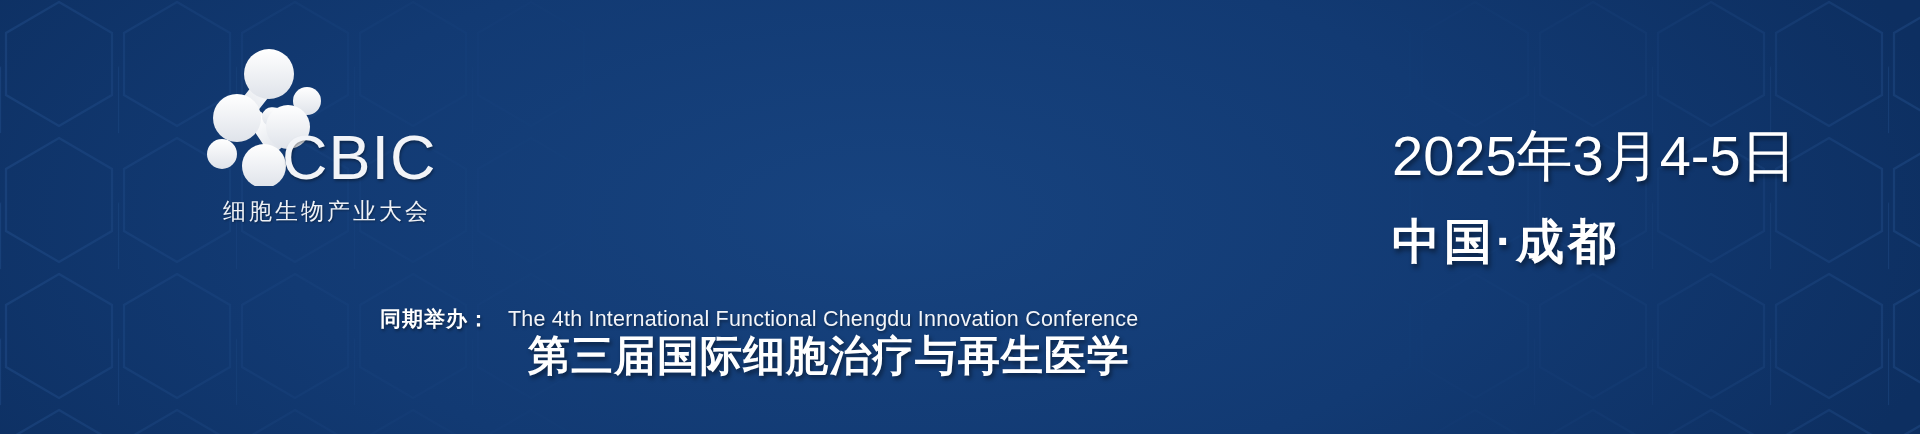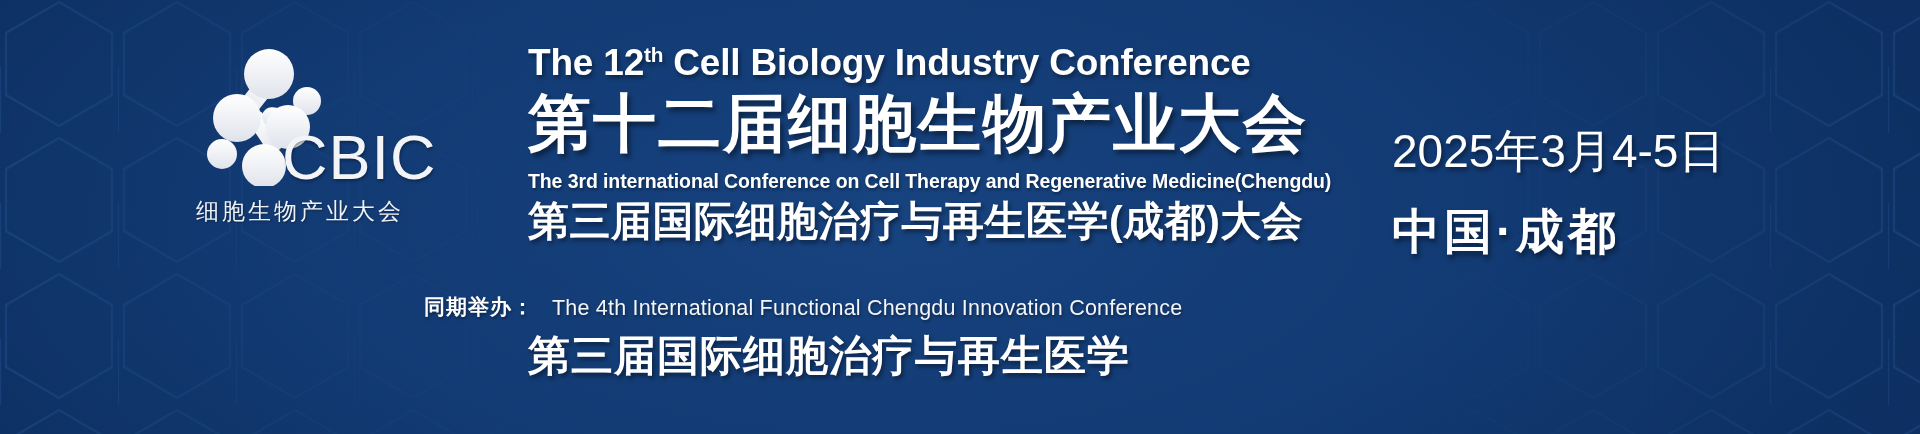--- a/index.html
+++ b/index.html
@@ -62,21 +62,21 @@
     color: #f2f4f8;
     line-height: 1;
     text-shadow: 1px 2px 3px rgba(0,0,0,0.35);
     white-space: nowrap;
   }
   #logo-cn {
     position: absolute;
     left: 0px;
     top: 148px;
     width: 235px;
-    text-align: left;
+    text-align: right;
     font-size: 23px;
     font-weight: 500;
     letter-spacing: 3px;
     color: #eef1f6;
     white-space: nowrap;
     text-shadow: 1px 1px 2px rgba(0,0,0,0.35);
   }
 
   
   #main-col {
@@ -124,25 +124,24 @@
     font-weight: 800;
     letter-spacing: 0.5px;
     line-height: 1.12;
     text-shadow: 2px 3px 4px rgba(0,0,0,0.45);
   }
 
   
   #concurrent-row {
     position: absolute;
     left: 380px;
-    top: 293px;
+    top: 305px;
     display: flex;
-    align-items: flex-end;
-    white-space: nowrap;
-    margin-left: 44px;
+    align-items: center;
+    white-space: nowrap;
   }
   #concurrent-label {
     font-size: 21px;
     font-weight: 700;
     letter-spacing: 1px;
     color: #ffffff;
     text-shadow: 1px 2px 3px rgba(0,0,0,0.4);
   }
   #concurrent-en {
     margin-left: 18px;
@@ -166,21 +165,21 @@
 
   
   #right-col {
     position: absolute;
     left: 1392px;
     top: 128px;
     width: 360px;
     text-align: left;
   }
   #event-date {
-    font-size: 46px;
+    font-size: 56px;
     font-weight: 500;
     letter-spacing: 0px;
     color: #ffffff;
     white-space: nowrap;
     line-height: 1;
     text-shadow: 2px 3px 4px rgba(0,0,0,0.45);
   }
   #event-city {
     margin-top: 34px;
     font-size: 48px;
@@ -249,30 +248,20 @@
             <circle cx="68" cy="118" r="22"></circle>
           </g>
         </svg>
       </div>
 
       <div id="logo-wordmark">CBIC</div>
 
       <div id="logo-cn">细胞生物产业大会</div>
     </div>
 
-    <div id="main-col">
-
-      <div class="ln" id="line-en-1"><span>The 12</span><span class="sup">th</span><span> Cell Biology Industry Conference</span></div>
-
-      <div class="ln" id="line-cn-1">第十二届细胞生物产业大会</div>
-
-      <div class="ln" id="line-en-2">The 3rd international Conference on Cell Therapy and Regenerative Medicine(Chengdu)</div>
-
-      <div class="ln" id="line-cn-2">第三届国际细胞治疗与再生医学(成都)大会</div>
-    </div>
 
     <div id="concurrent-row">
       <span id="concurrent-label">同期举办：</span>
       <span id="concurrent-en">The 4th International Functional Chengdu Innovation Conference</span>
     </div>
 
     <div id="line-cn-3">第三届国际细胞治疗与再生医学</div>
 
     <div id="right-col">
       <div id="event-date">2025年3月4-5日</div>

